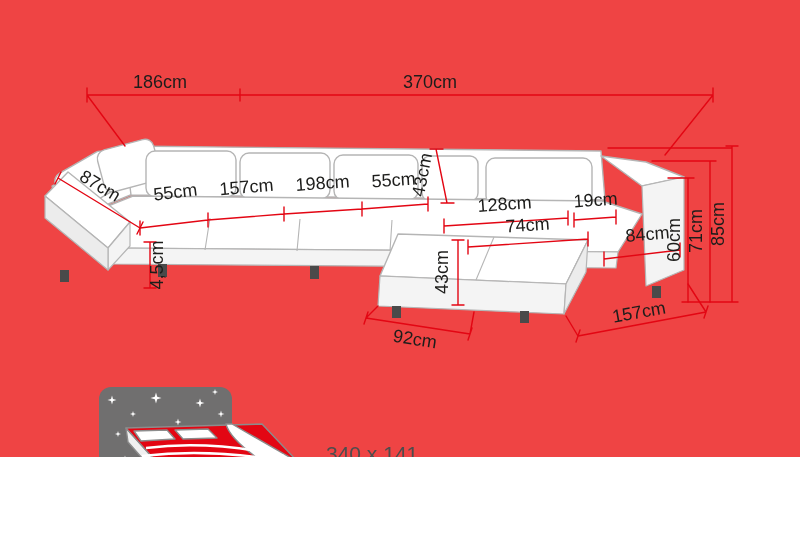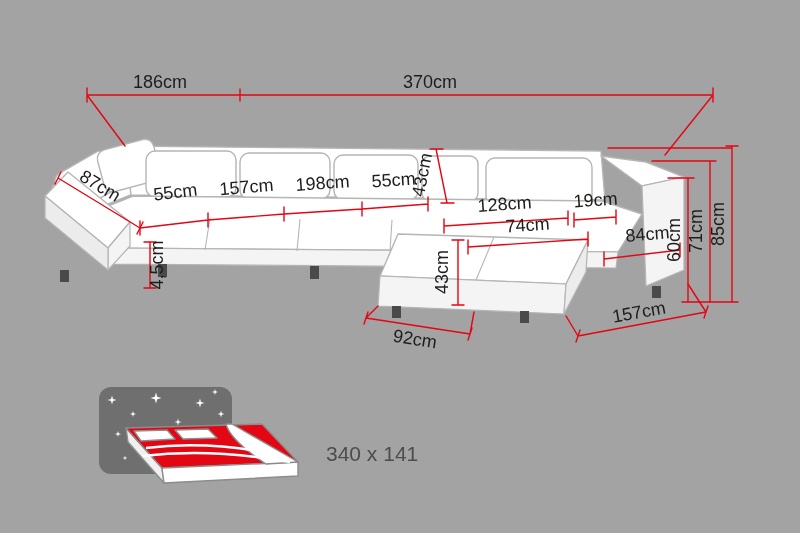--- a/index.html
+++ b/index.html
@@ -4,21 +4,21 @@
 <style>
   :root{
     --dimension-red:#e30613;
     --outline-gray:#b5b5b5;
     --leg-dark:#4a4a4a;
     --text-dark:#1d1d1b;
     --icon-gray:#706f6f;
     --mattress-red:#e30613;
   }
   html,body{margin:0;padding:0;background:#fff;}
-  .canvas{position:relative;width:800px;height:533px;background:#a3a3a3;overflow:hidden;
+  .canvas{position:relative;width:800px;height:457px;background:#ef4444;overflow:hidden;
           font-family:"Liberation Sans",sans-serif;}
   svg{display:block;}
   .dim-line{stroke:var(--dimension-red);stroke-width:1.4;fill:none;stroke-linecap:round;}
   .dim-label{font-size:18px;fill:var(--text-dark);text-anchor:middle;
              font-family:"Liberation Sans",sans-serif;}
   .sofa-fill{fill:#ffffff;stroke:var(--outline-gray);stroke-width:1.4;stroke-linejoin:round;}
   .sofa-face{fill:#f4f4f4;stroke:var(--outline-gray);stroke-width:1.2;stroke-linejoin:round;}
   .sofa-face2{fill:#ececec;stroke:var(--outline-gray);stroke-width:1.2;stroke-linejoin:round;}
   .sofa-seam{stroke:var(--outline-gray);stroke-width:1.1;fill:none;}
   .leg{fill:var(--leg-dark);}

